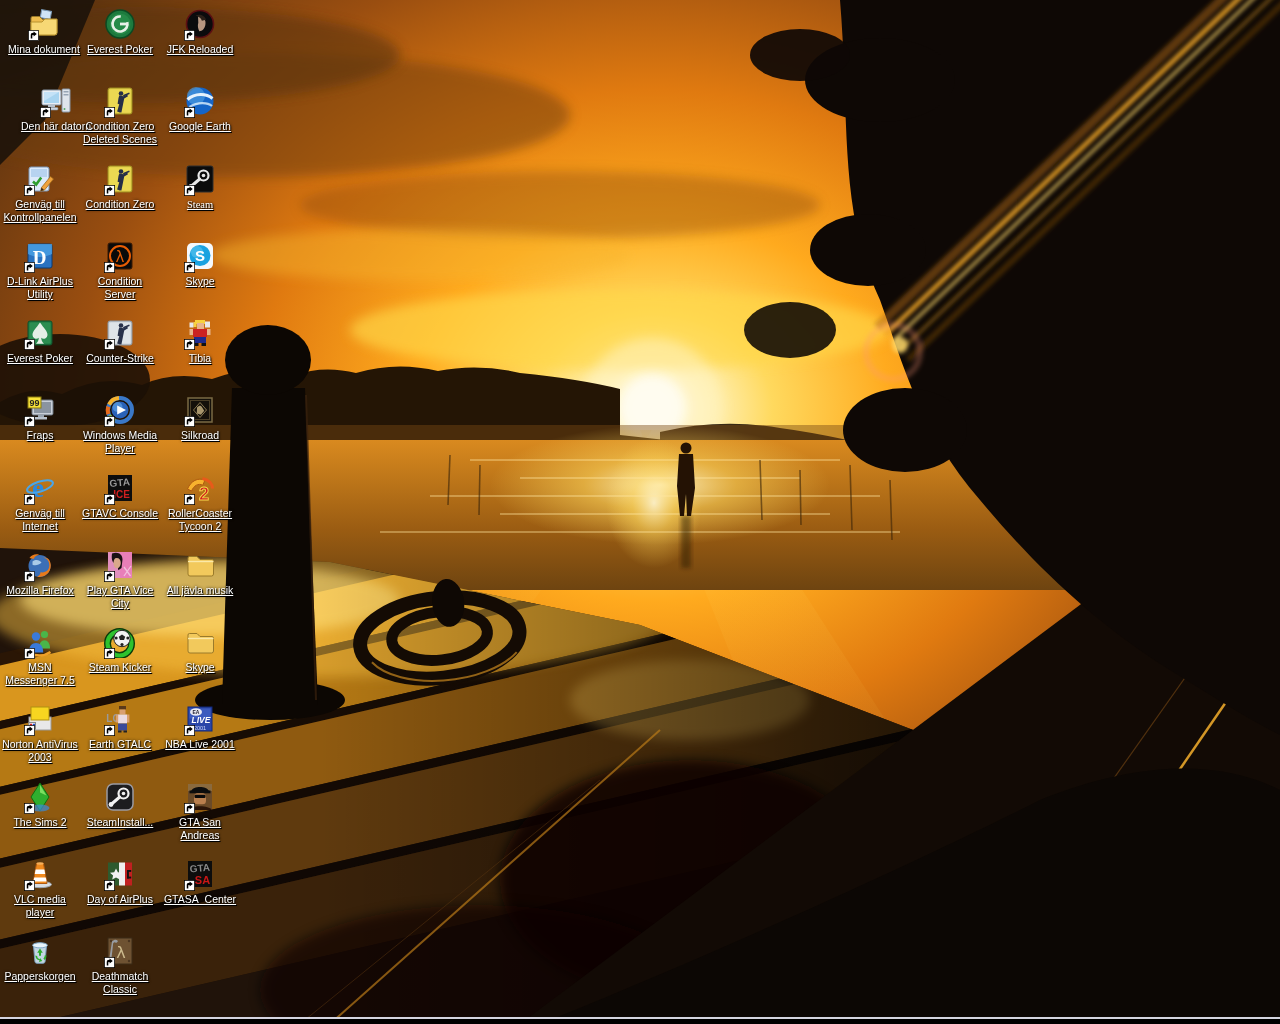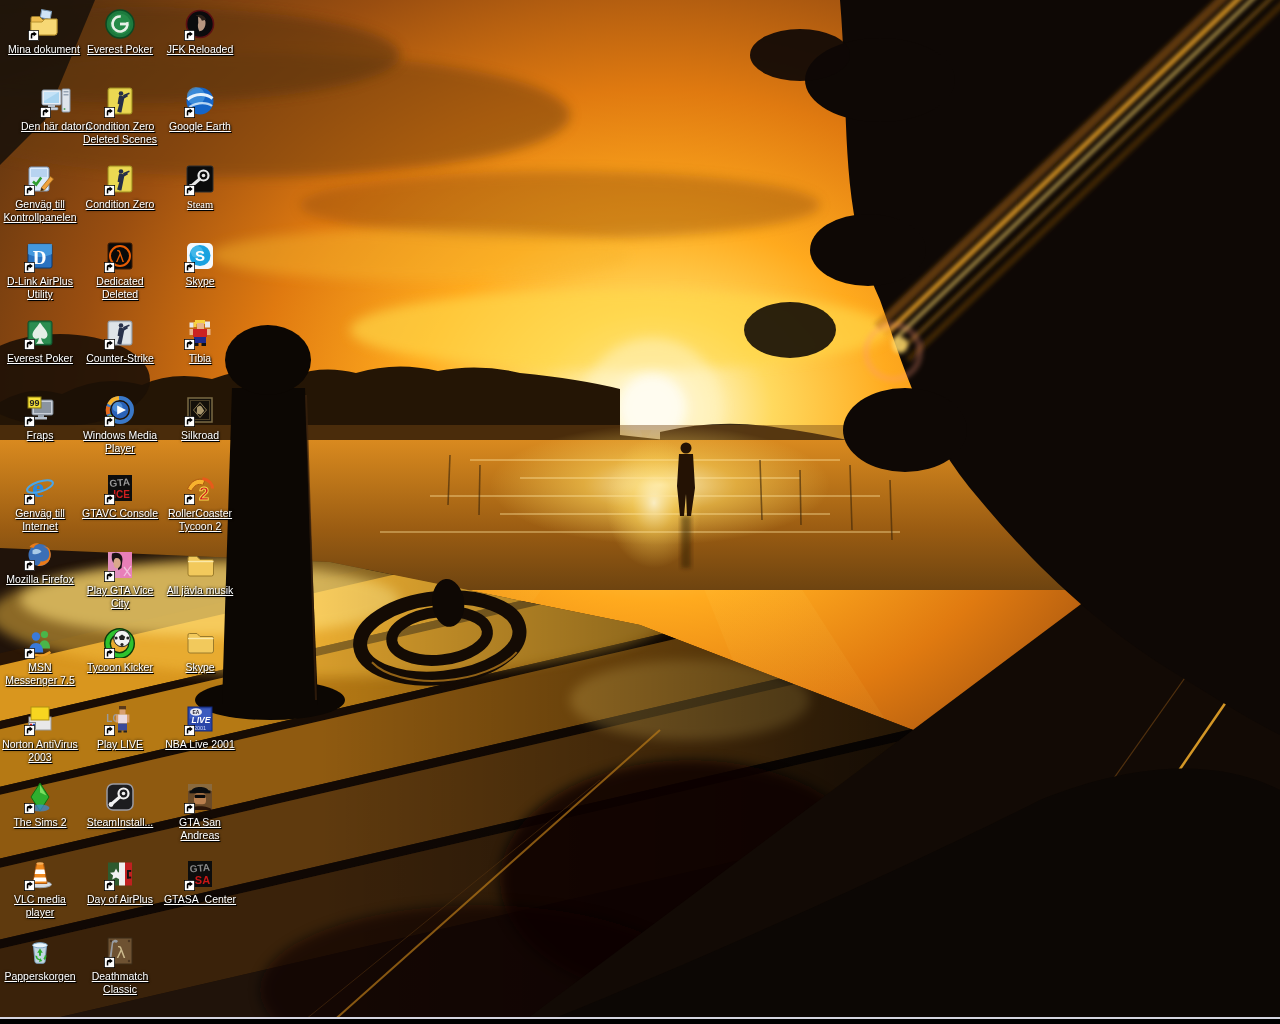--- a/index.html
+++ b/index.html
@@ -350,21 +350,21 @@
         <svg class="main" viewBox="0 0 32 32">
           <rect x="4" y="3" width="24" height="26" rx="2" fill="#0a0a0a" stroke="#3a1a05"></rect>
           <circle cx="16" cy="16" r="10" fill="none" stroke="#e85d04" stroke-width="2"></circle>
           <text x="16" y="21.5" font-size="15" fill="#e85d04" text-anchor="middle" font-family="DejaVu Sans,sans-serif">λ</text>
         </svg>
         <svg class="sc" viewBox="0 0 12 12">
           <rect x="0.4" y="0.4" width="11.2" height="11.2" fill="#fff" stroke="#000" stroke-width="0.8"></rect>
           <path d="M3 9.2 V5.6 C3 4 4 3.1 5.6 3.1 h0.5 V1.6 L9.6 4.3 6.1 7 V5.5 h-0.5 C4.9 5.5 4.7 6 4.7 6.6 V9.2 Z" fill="#000"></path>
         </svg>
       </div>
-      <div class="dlabel">Dedicated Deleted</div>
+      <div class="dlabel">Condition Server</div>
     </div>
     <div class="dicon" style="left: 160px; top: 240px;">
       <div class="glyph">
         <svg class="main" viewBox="0 0 32 32">
           <rect x="3" y="3" width="26" height="26" rx="5" fill="#f4f8fb"></rect>
           <circle cx="16" cy="15.5" r="10.5" fill="#18a2e0"></circle>
           <circle cx="13" cy="12" r="6" fill="#62c8f0" opacity="0.55"></circle>
           <text x="16" y="21" font-size="15" font-weight="bold" fill="#fff" text-anchor="middle">S</text>
         </svg>
         <svg class="sc" viewBox="0 0 12 12">
@@ -511,21 +511,21 @@
           <path d="M18.5 6.5 c6.5 1 10 5.5 10 10" stroke="#e85a1a" stroke-width="3" fill="none"></path>
           <text x="20" y="28" font-size="18" font-weight="bold" fill="#d42020" stroke="#f7d84a" stroke-width="0.9" text-anchor="middle">2</text>
         </svg>
         <svg class="sc" viewBox="0 0 12 12">
           <rect x="0.4" y="0.4" width="11.2" height="11.2" fill="#fff" stroke="#000" stroke-width="0.8"></rect>
           <path d="M3 9.2 V5.6 C3 4 4 3.1 5.6 3.1 h0.5 V1.6 L9.6 4.3 6.1 7 V5.5 h-0.5 C4.9 5.5 4.7 6 4.7 6.6 V9.2 Z" fill="#000"></path>
         </svg>
       </div>
       <div class="dlabel">RollerCoaster Tycoon 2</div>
     </div>
-    <div class="dicon" style="left: 0px; top: 538px; text-align: center;">
+    <div class="dicon" style="left: 0px; top: 549px; text-align: center;">
       <div class="glyph">
         <svg class="main" viewBox="0 0 32 32">
           <circle cx="15.5" cy="17" r="11" fill="#3b6fb6"></circle>
           <path d="M8.5 12.5 c3.5-2.5 7-1.5 9 1 -2.5 2.5-6 3.5-9 2.2z" fill="#cfe8f7" opacity="0.75"></path>
           <path d="M26.8 16.5 a11.3 11.3 0 0 1-13.6 11.2 c2.2-1.1 3.2-2.3 3.3-4.4 5 .8 8.8-2.2 8.8-7 0-4-2.2-6.8-6-7.8 4.8-.6 7.5 3.2 7.5 8z" fill="#e87a1a"></path>
           <path d="M5.5 9 c2.2-3.2 6.2-4.4 9.6-3.2 -3.2 .9-4.4 2-5.5 4.2z" fill="#e87a1a"></path>
         </svg>
         <svg class="sc" viewBox="0 0 12 12">
           <rect x="0.4" y="0.4" width="11.2" height="11.2" fill="#fff" stroke="#000" stroke-width="0.8"></rect>
           <path d="M3 9.2 V5.6 C3 4 4 3.1 5.6 3.1 h0.5 V1.6 L9.6 4.3 6.1 7 V5.5 h-0.5 C4.9 5.5 4.7 6 4.7 6.6 V9.2 Z" fill="#000"></path>
@@ -583,21 +583,21 @@
           <path d="M18 8.5 l3.2 2.2 -1.2 3.4 -4 0 -1.2-3.4z" fill="#222"></path>
           <circle cx="12.2" cy="12" r="1.5" fill="#222"></circle>
           <circle cx="23.8" cy="12" r="1.5" fill="#222"></circle>
           <circle cx="18" cy="18.5" r="1.6" fill="#222"></circle>
         </svg>
         <svg class="sc" viewBox="0 0 12 12">
           <rect x="0.4" y="0.4" width="11.2" height="11.2" fill="#fff" stroke="#000" stroke-width="0.8"></rect>
           <path d="M3 9.2 V5.6 C3 4 4 3.1 5.6 3.1 h0.5 V1.6 L9.6 4.3 6.1 7 V5.5 h-0.5 C4.9 5.5 4.7 6 4.7 6.6 V9.2 Z" fill="#000"></path>
         </svg>
       </div>
-      <div class="dlabel">Tycoon Kicker</div>
+      <div class="dlabel">Steam Kicker</div>
     </div>
     <div class="dicon" style="left: 160px; top: 626px;">
       <div class="glyph">
         <svg class="main" viewBox="0 0 32 32">
           <path d="M4 9 a1.5 1.5 0 0 1 1.5 -1.5 h7.5 l3 3 H28 a1.5 1.5 0 0 1 1.5 1.5 V25 a2 2 0 0 1 -2 2 H6 a2 2 0 0 1 -2 -2 Z" fill="#f2c95c" stroke="#9a7a2a"></path>
           <path d="M4 12.5 h25.5" stroke="#fbe9a8" stroke-width="1.4"></path>
         </svg>
       </div>
       <div class="dlabel">Skype</div>
     </div>
@@ -628,21 +628,21 @@
           <rect x="23" y="11.5" width="2.4" height="8" fill="#d9a070"></rect>
           <rect x="14" y="20.5" width="9" height="7" fill="#3a4a9a"></rect>
           <rect x="14" y="27.5" width="3.5" height="2" fill="#222"></rect>
           <rect x="19.5" y="27.5" width="3.5" height="2" fill="#222"></rect>
         </svg>
         <svg class="sc" viewBox="0 0 12 12">
           <rect x="0.4" y="0.4" width="11.2" height="11.2" fill="#fff" stroke="#000" stroke-width="0.8"></rect>
           <path d="M3 9.2 V5.6 C3 4 4 3.1 5.6 3.1 h0.5 V1.6 L9.6 4.3 6.1 7 V5.5 h-0.5 C4.9 5.5 4.7 6 4.7 6.6 V9.2 Z" fill="#000"></path>
         </svg>
       </div>
-      <div class="dlabel">Play LIVE</div>
+      <div class="dlabel">Earth GTALC</div>
     </div>
     <div class="dicon" style="left: 160px; top: 703px;">
       <div class="glyph">
         <svg class="main" viewBox="0 0 32 32">
           <rect x="4" y="4" width="24" height="24" fill="#2a46a8" stroke="#10287a"></rect>
           <rect x="5.5" y="5.5" width="21" height="10" fill="#4464c8" opacity="0.7"></rect>
           <ellipse cx="12" cy="9" rx="6" ry="3.8" fill="#e8e8f0"></ellipse>
           <text x="12" y="11" font-size="5" font-weight="bold" fill="#223" text-anchor="middle">EA</text>
           <text x="17" y="20" font-size="8.5" font-weight="bold" font-style="italic" fill="#fff" text-anchor="middle">LIVE</text>
           <text x="16" y="26.5" font-size="5.5" fill="#cfd8f7" text-anchor="middle">2001</text>

